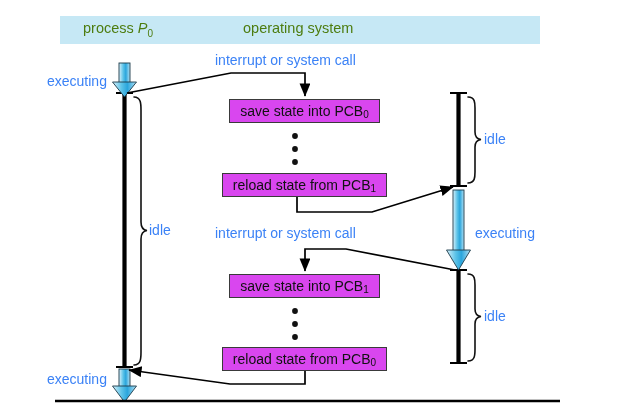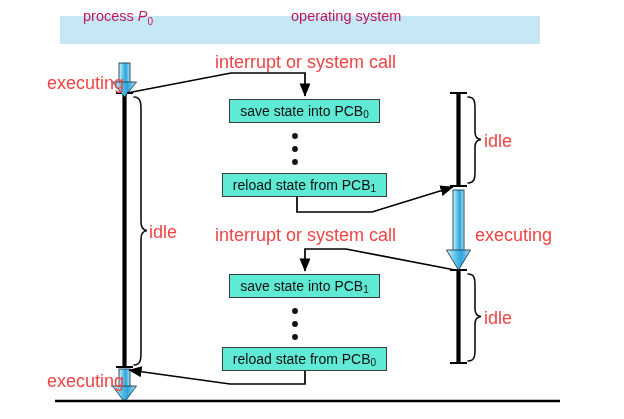--- a/index.html
+++ b/index.html
@@ -1,41 +1,41 @@
 <!DOCTYPE html>
 <html><head>
 <meta charset="utf-8">
 <style>
   html,body{margin:0;padding:0;background:#ffffff;}
   body{font-family:"Liberation Sans",sans-serif;}
   #stage{position:relative;width:624px;height:419px;background:#ffffff;overflow:hidden;}
   #svg{position:absolute;left:0;top:0;width:624px;height:419px;}
 
   .hdr{position:absolute;top:16px;height:28px;background:#c6e8f5;}
-  .hdr-lbl{position:absolute;top:8px;font-size:14.5px;color:#be185d;white-space:nowrap;}
+  .hdr-lbl{position:absolute;top:20px;font-size:14.5px;color:#4d7c0f;white-space:nowrap;}
   .hdr-lbl i{font-style:italic;}
   .hdr-lbl sub{font-size:10px;font-style:normal;}
 
-  .pbox{position:absolute;background:#5eead4;border:1.6px solid #3a3a3a;
+  .pbox{position:absolute;background:#d946ef;border:1.6px solid #3a3a3a;
         font-size:14px;color:#111;display:flex;align-items:center;
         justify-content:center;white-space:nowrap;box-sizing:border-box;}
   .pbox sub{font-size:10px;vertical-align:baseline;position:relative;top:3px;}
 
-  .tlbl{position:absolute;font-size:18px;color:#ef4444;white-space:nowrap;}
+  .tlbl{position:absolute;font-size:14px;color:#3b82f6;white-space:nowrap;}
 </style>
 </head>
 <body>
 
 <div id="stage">
 
   <div class="hdr" style="left:60px;width:480px;"></div>
 
   <div class="hdr-lbl" style="left:83px;">process <i>P</i><sub>0</sub></div>
 
-  <div class="hdr-lbl" style="left:243px;margin-left:48px;"><span>operating system</span></div>
+  <div class="hdr-lbl" style="left:243px;"><span>operating system</span></div>
 
 
   <svg id="svg" viewBox="0 0 624 419" xmlns="http://www.w3.org/2000/svg">
     <defs>
       <marker id="ah" markerWidth="9" markerHeight="9" refX="7.4" refY="3.2" orient="auto" markerUnits="strokeWidth">
         <path d="M0,0 L7.8,3.2 L0,6.4 z" fill="#000"></path>
       </marker>
       <linearGradient id="bluegrad" x1="0" y1="0" x2="1" y2="0">
         <stop offset="0%" stop-color="#d9f1fb"></stop>
         <stop offset="38%" stop-color="#5cc3e8"></stop>

